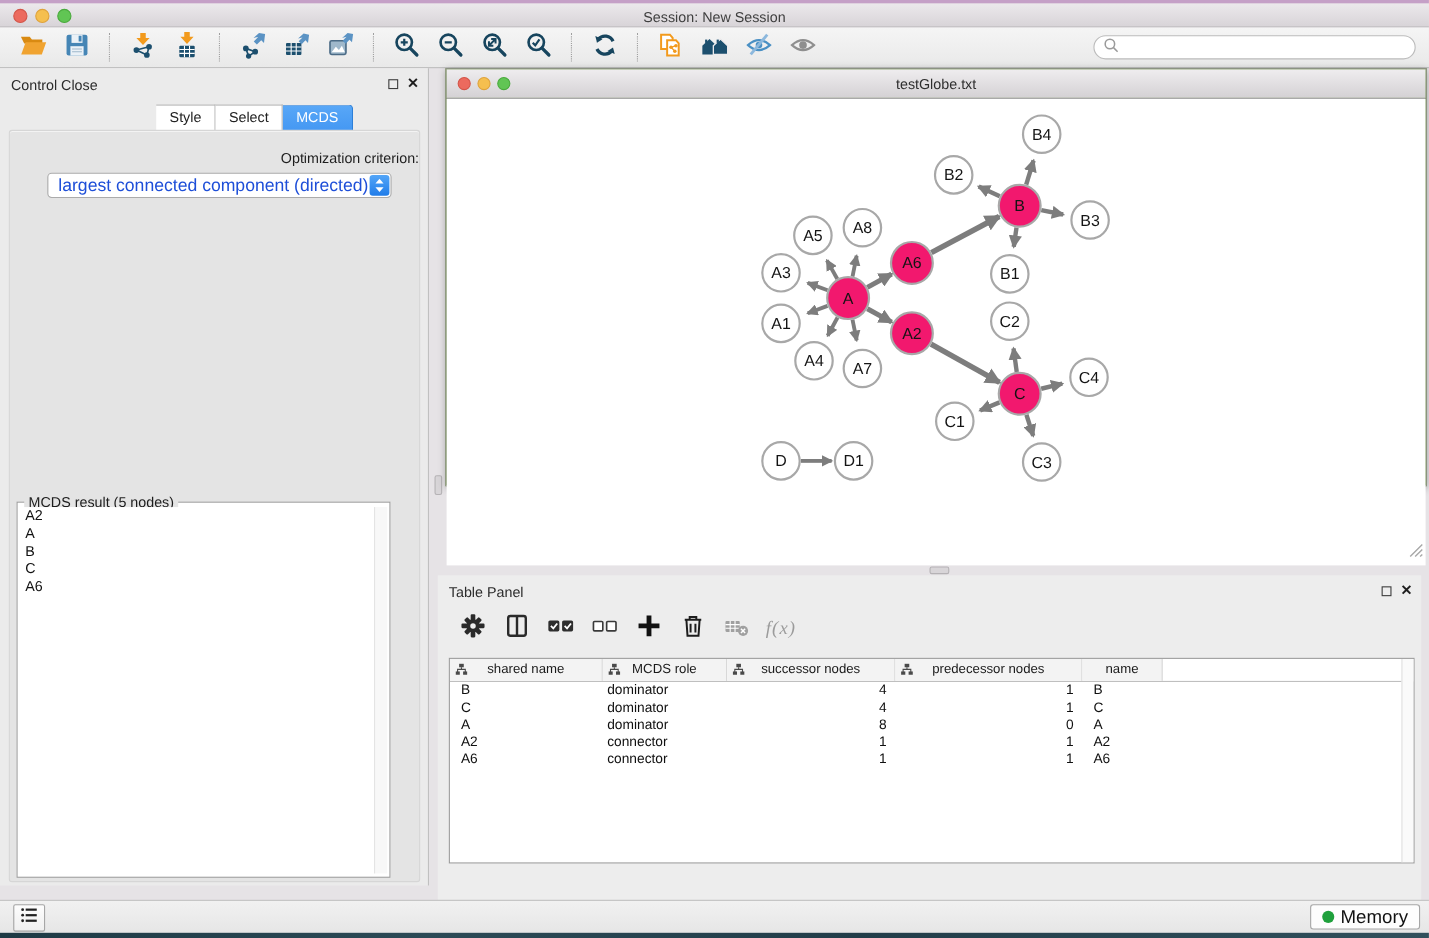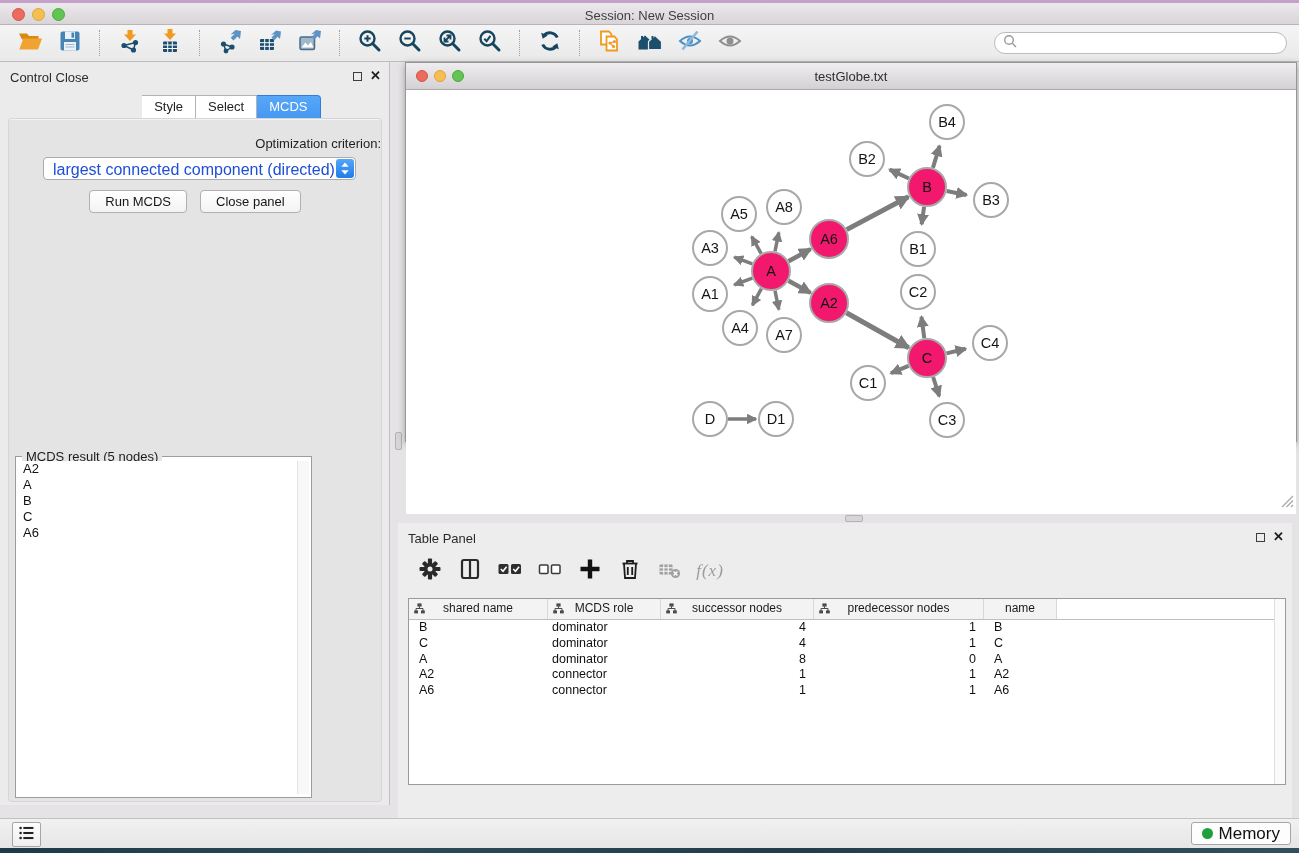--- a/index.html
+++ b/index.html
@@ -76,21 +76,21 @@
   #criterion-stepper{
     position:absolute;right:1px;top:1px;width:18px;height:19px;border-radius:3px;
     background:linear-gradient(#54a6f8,#1f7ce9);
   }
   #cp-buttons{position:absolute;left:0;right:0;top:71px;display:flex;justify-content:center;gap:13px;}
   .push-btn{
     background:linear-gradient(#ffffff,#f3f3f3);border:1px solid #b0b0b0;border-radius:4px;
     font-size:13px;color:#161616;padding:3px 15px;font-family:"Liberation Sans",sans-serif;
   }
   #mcds-group{
-    position:absolute;left:6px;top:337px;width:297px;height:342px;
+    position:absolute;left:6px;top:337px;width:340px;height:342px;
     border:1px solid #9d9d9d;box-sizing:border-box;background:#fff;
   }
   #mcds-group-title{
     position:absolute;left:6px;top:-8px;background:#e4e4e4;padding:0 4px;
     font-size:13px;color:#1c1c1c;
   }
   #mcds-list{
     position:absolute;left:2px;top:4px;right:13px;bottom:3px;background:#fff;
     font-size:13px;color:#111;overflow:hidden;
   }
@@ -347,24 +347,20 @@
       <span class="seg sel">MCDS</span>
     </div>
   <div id="cp-inner">
     <div id="opt-label">Optimization criterion:</div>
     <div id="criterion-select">
       <span id="criterion-value">largest connected component (directed)</span>
       <span id="criterion-stepper"><svg width="18" height="19" viewBox="0 0 18 19">
             <path d="M9 3.5L5.3 7.8h7.4z" fill="#fff"></path>
             <path d="M9 15.5l-3.7-4.3h7.4z" fill="#fff"></path>
           </svg></span>
-    </div>
-    <div id="cp-buttons">
-      <button class="push-btn">Run MCDS</button>
-      <button class="push-btn">Close panel</button>
     </div>
     <div id="mcds-group">
       <span id="mcds-group-title">MCDS result (5 nodes)</span>
       <div id="mcds-list">
           <div class="mcds-item">A2</div>
           <div class="mcds-item">A</div>
           <div class="mcds-item">B</div>
           <div class="mcds-item">C</div>
           <div class="mcds-item">A6</div>
         </div>

